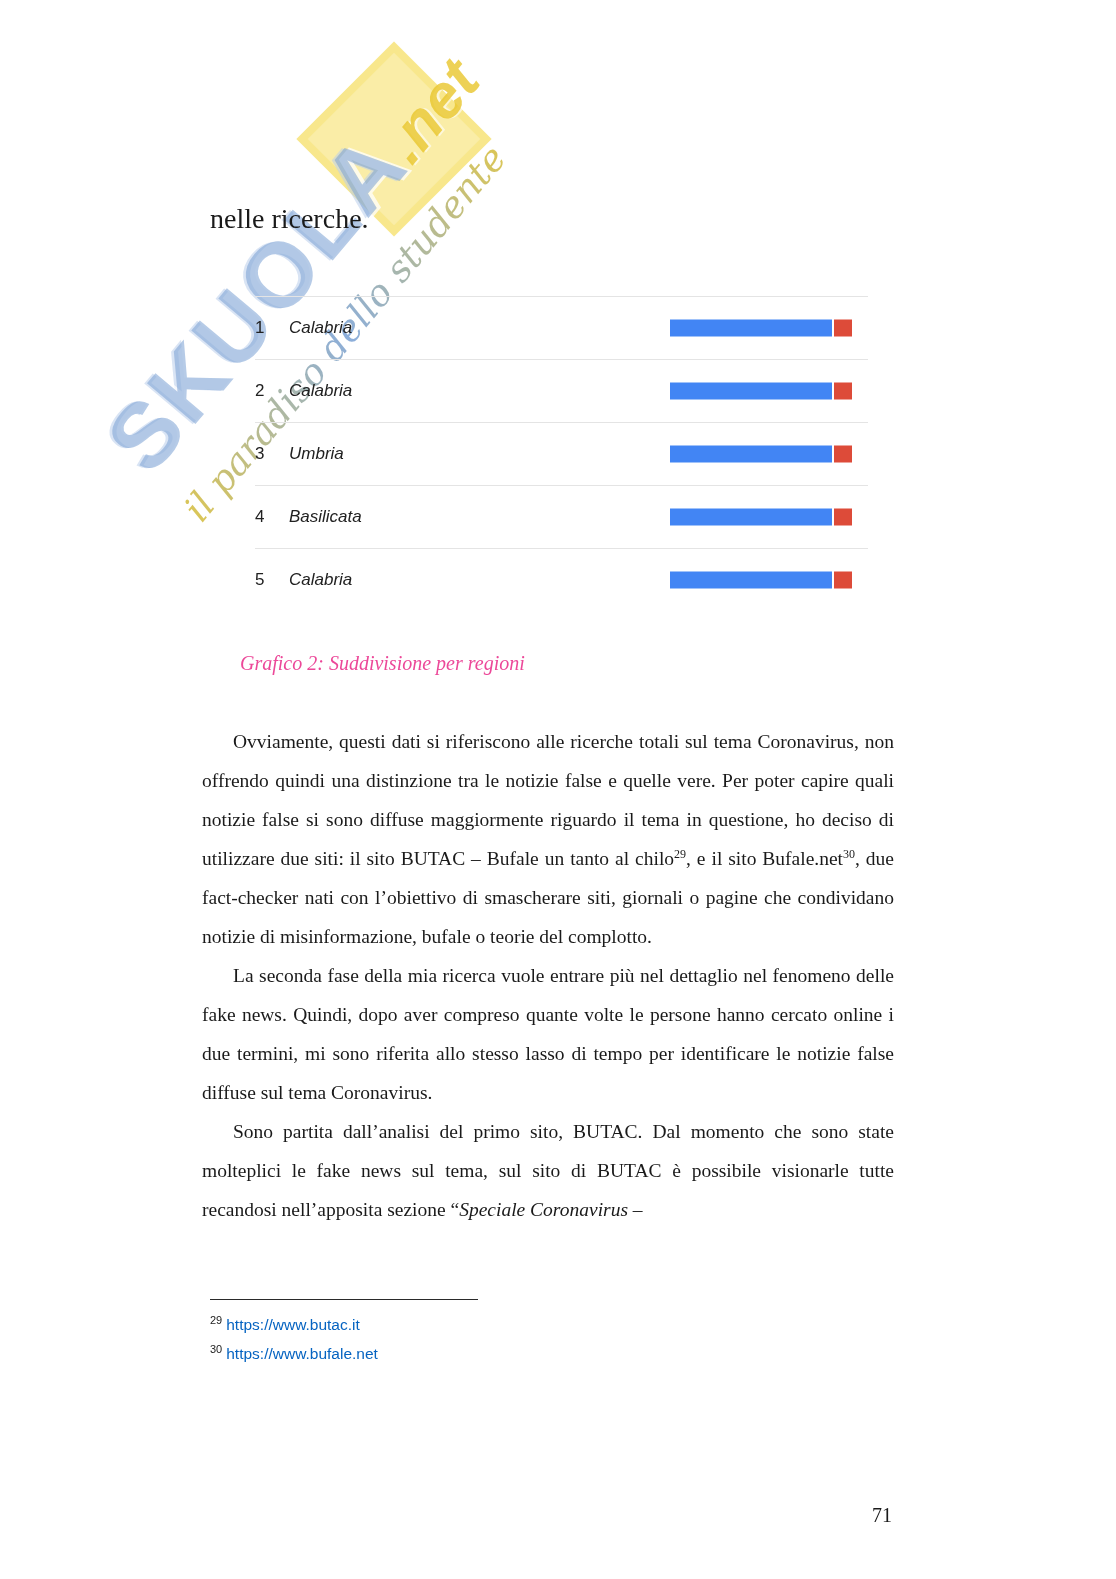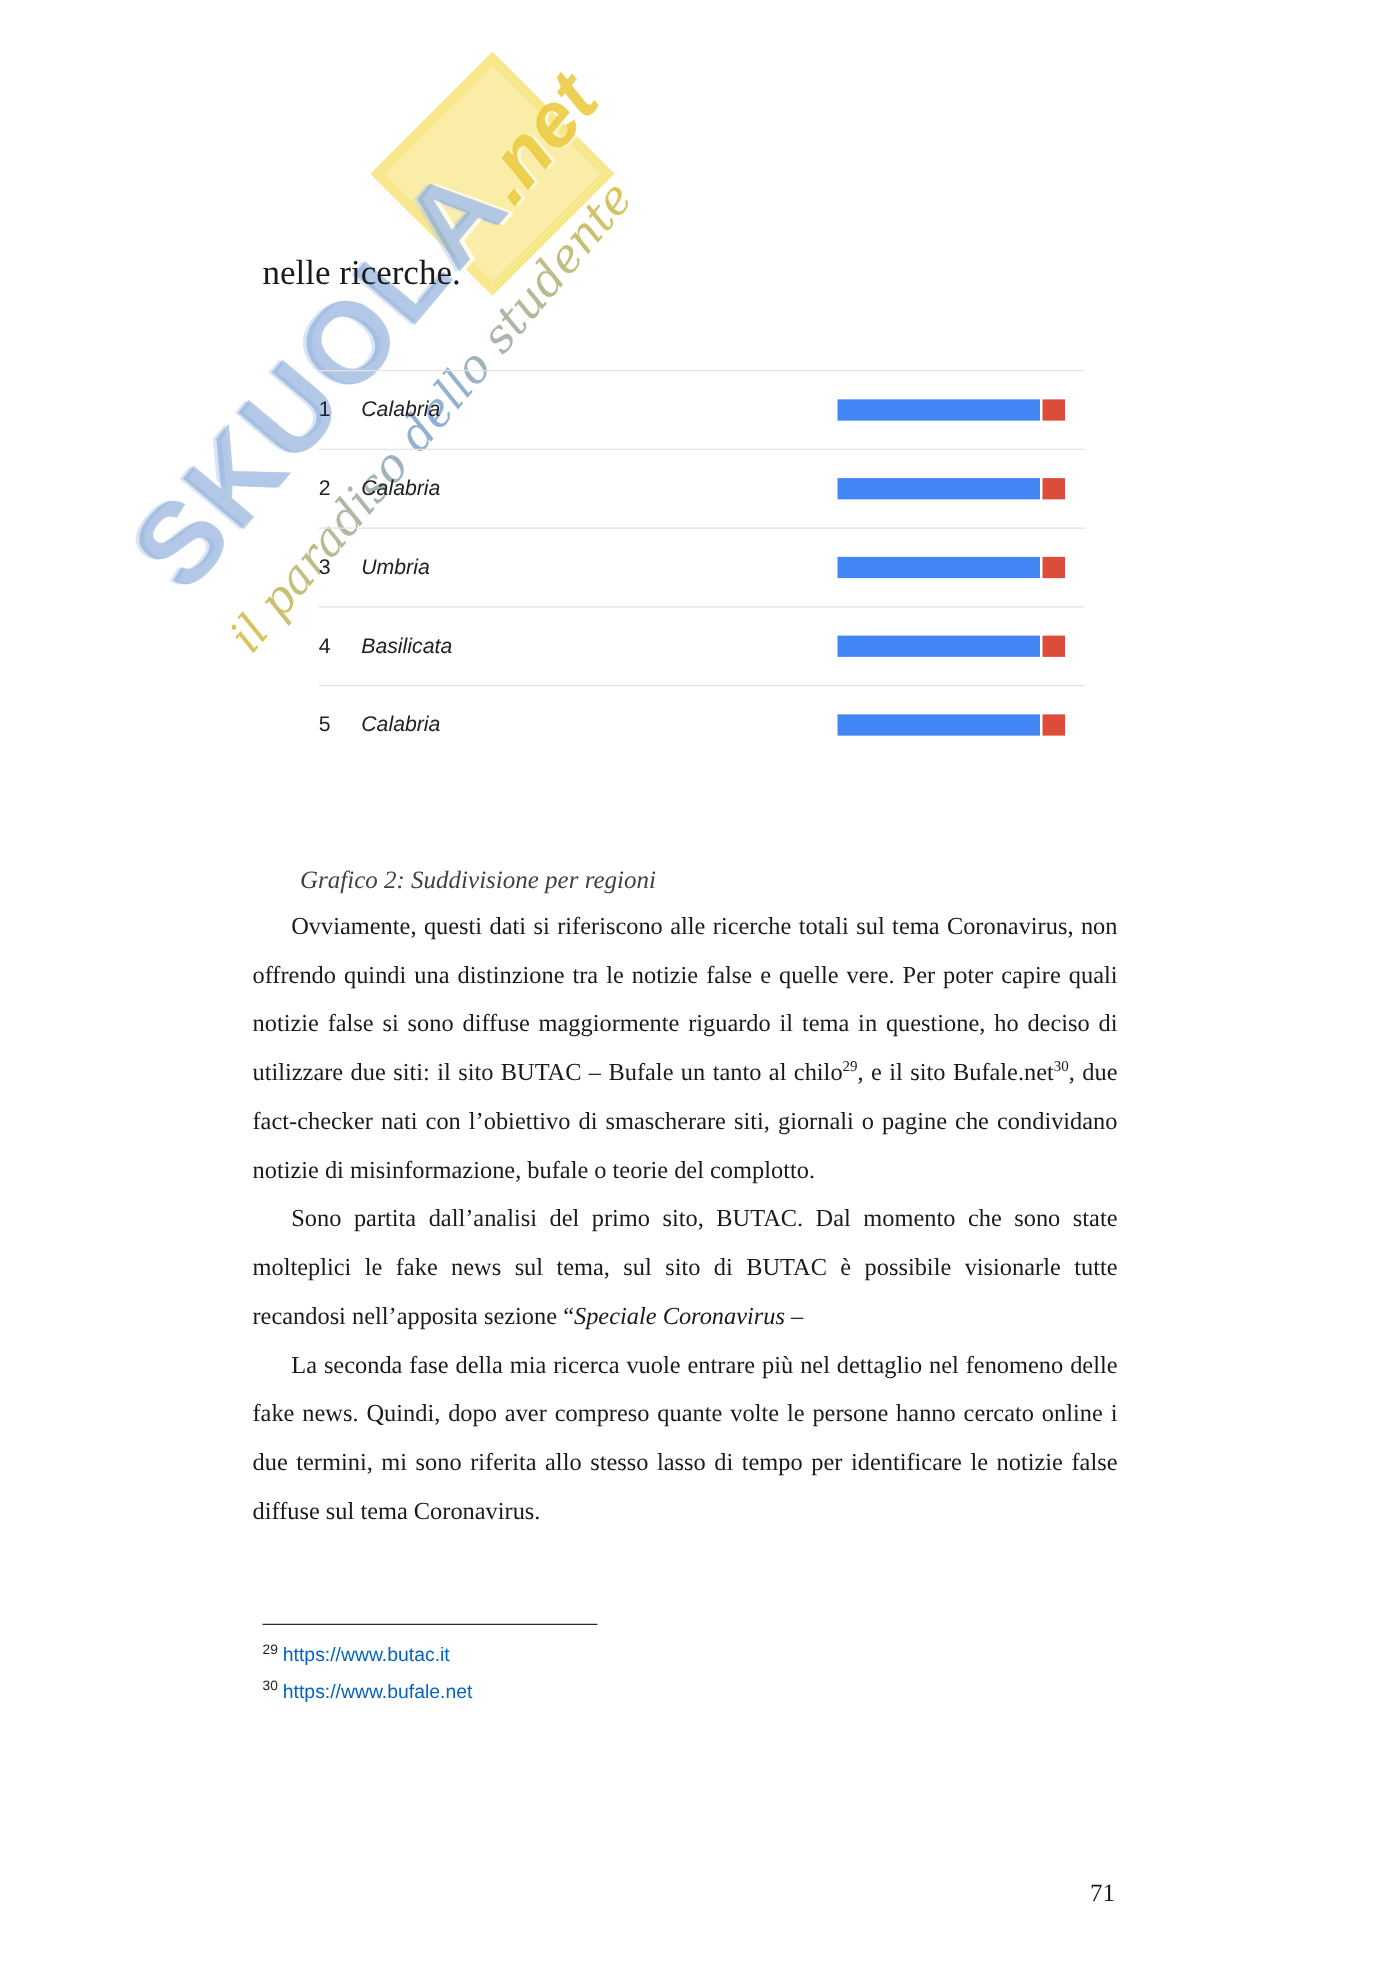--- a/index.html
+++ b/index.html
@@ -58,21 +58,21 @@
   .trend-label { flex: 0 0 auto; font-style: italic; }
   .trend-bar {
     position: absolute; left: 415px; top: 50%; transform: translateY(-50%);
     display: flex; gap: 2px; height: 17px;
   }
   .bar-primary { background: #4285f4; height: 100%; }
   .bar-secondary { background: #dd4b39; height: 100%; }
 
   .figure-caption {
     position: absolute; left: 240px; top: 652px;
-    font-style: italic; font-size: 20px; color: #404040; margin-top: 41px;
+    font-style: italic; font-size: 20px; color: #ec4899;
   }
 
   
   .body-text {
     position: absolute; left: 202px; top: 722px; width: 692px;
     font-size: 19.5px; line-height: 39px; text-align: justify;
   }
   .body-text p { margin: 0; text-indent: 31px; }
   .body-text sup { font-size: 12px; line-height: 0; vertical-align: super; }
   .it { font-style: italic; }
@@ -143,22 +143,22 @@
         <span class="bar-primary" style="width: 162px;"></span>
         <span class="bar-secondary" style="width: 18px;"></span>
       </span>
     </div>
   </div>
 
   <div class="figure-caption">Grafico 2: Suddivisione per regioni</div>
 
   <div class="body-text">
     <p><span>Ovviamente, questi dati si riferiscono alle ricerche totali sul tema Coronavirus, non offrendo quindi una distinzione tra le notizie false e quelle vere. Per poter capire quali notizie false si sono diffuse maggiormente riguardo il tema in questione, ho deciso di utilizzare due siti: il sito BUTAC – Bufale un tanto al chilo</span><sup>29</sup><span>, e il sito Bufale.net</span><sup>30</sup><span>, due fact-checker nati con l’obiettivo di smascherare siti, giornali o pagine che condividano notizie di misinformazione, bufale o teorie del complotto.</span></p>
+    <p>La seconda fase della mia ricerca vuole entrare più nel dettaglio nel fenomeno delle fake news. Quindi, dopo aver compreso quante volte le persone hanno cercato online i due termini, mi sono riferita allo stesso lasso di tempo per identificare le notizie false diffuse sul tema Coronavirus.</p>
     <p><span>Sono partita dall’analisi del primo sito, BUTAC. Dal momento che sono state molteplici le fake news sul tema, sul sito di BUTAC è possibile visionarle tutte recandosi nell’apposita sezione “</span><span class="it">Speciale Coronavirus –</span></p>
-    <p>La seconda fase della mia ricerca vuole entrare più nel dettaglio nel fenomeno delle fake news. Quindi, dopo aver compreso quante volte le persone hanno cercato online i due termini, mi sono riferita allo stesso lasso di tempo per identificare le notizie false diffuse sul tema Coronavirus.</p>
   </div>
 
   <div class="fn-rule"></div>
   <div class="footnotes">
     <div>
       <span class="fn-marker">29</span><a class="fn-link">https://www.butac.it</a>
     </div>
     <div>
       <span class="fn-marker">30</span><a class="fn-link">https://www.bufale.net</a>
     </div>

